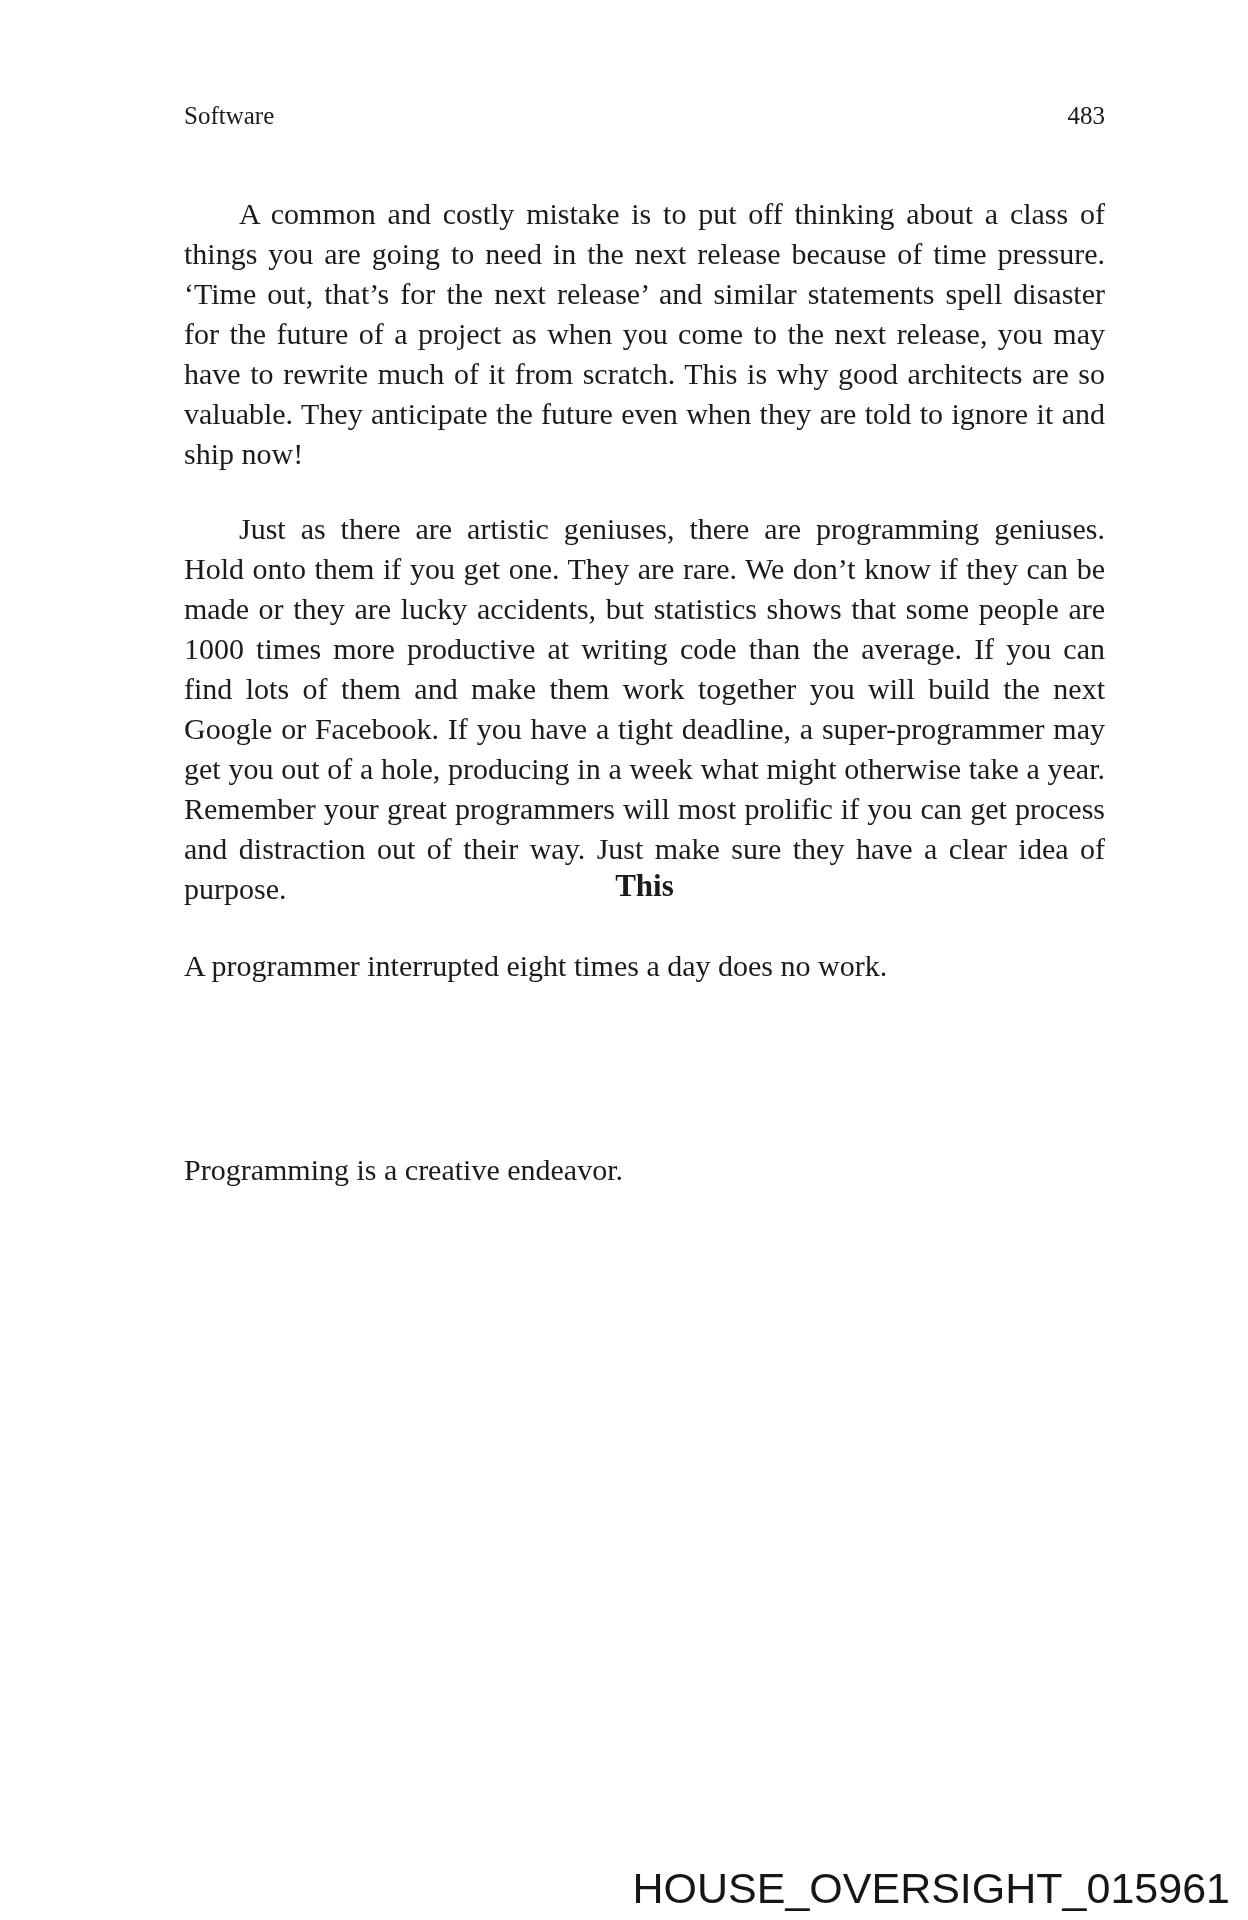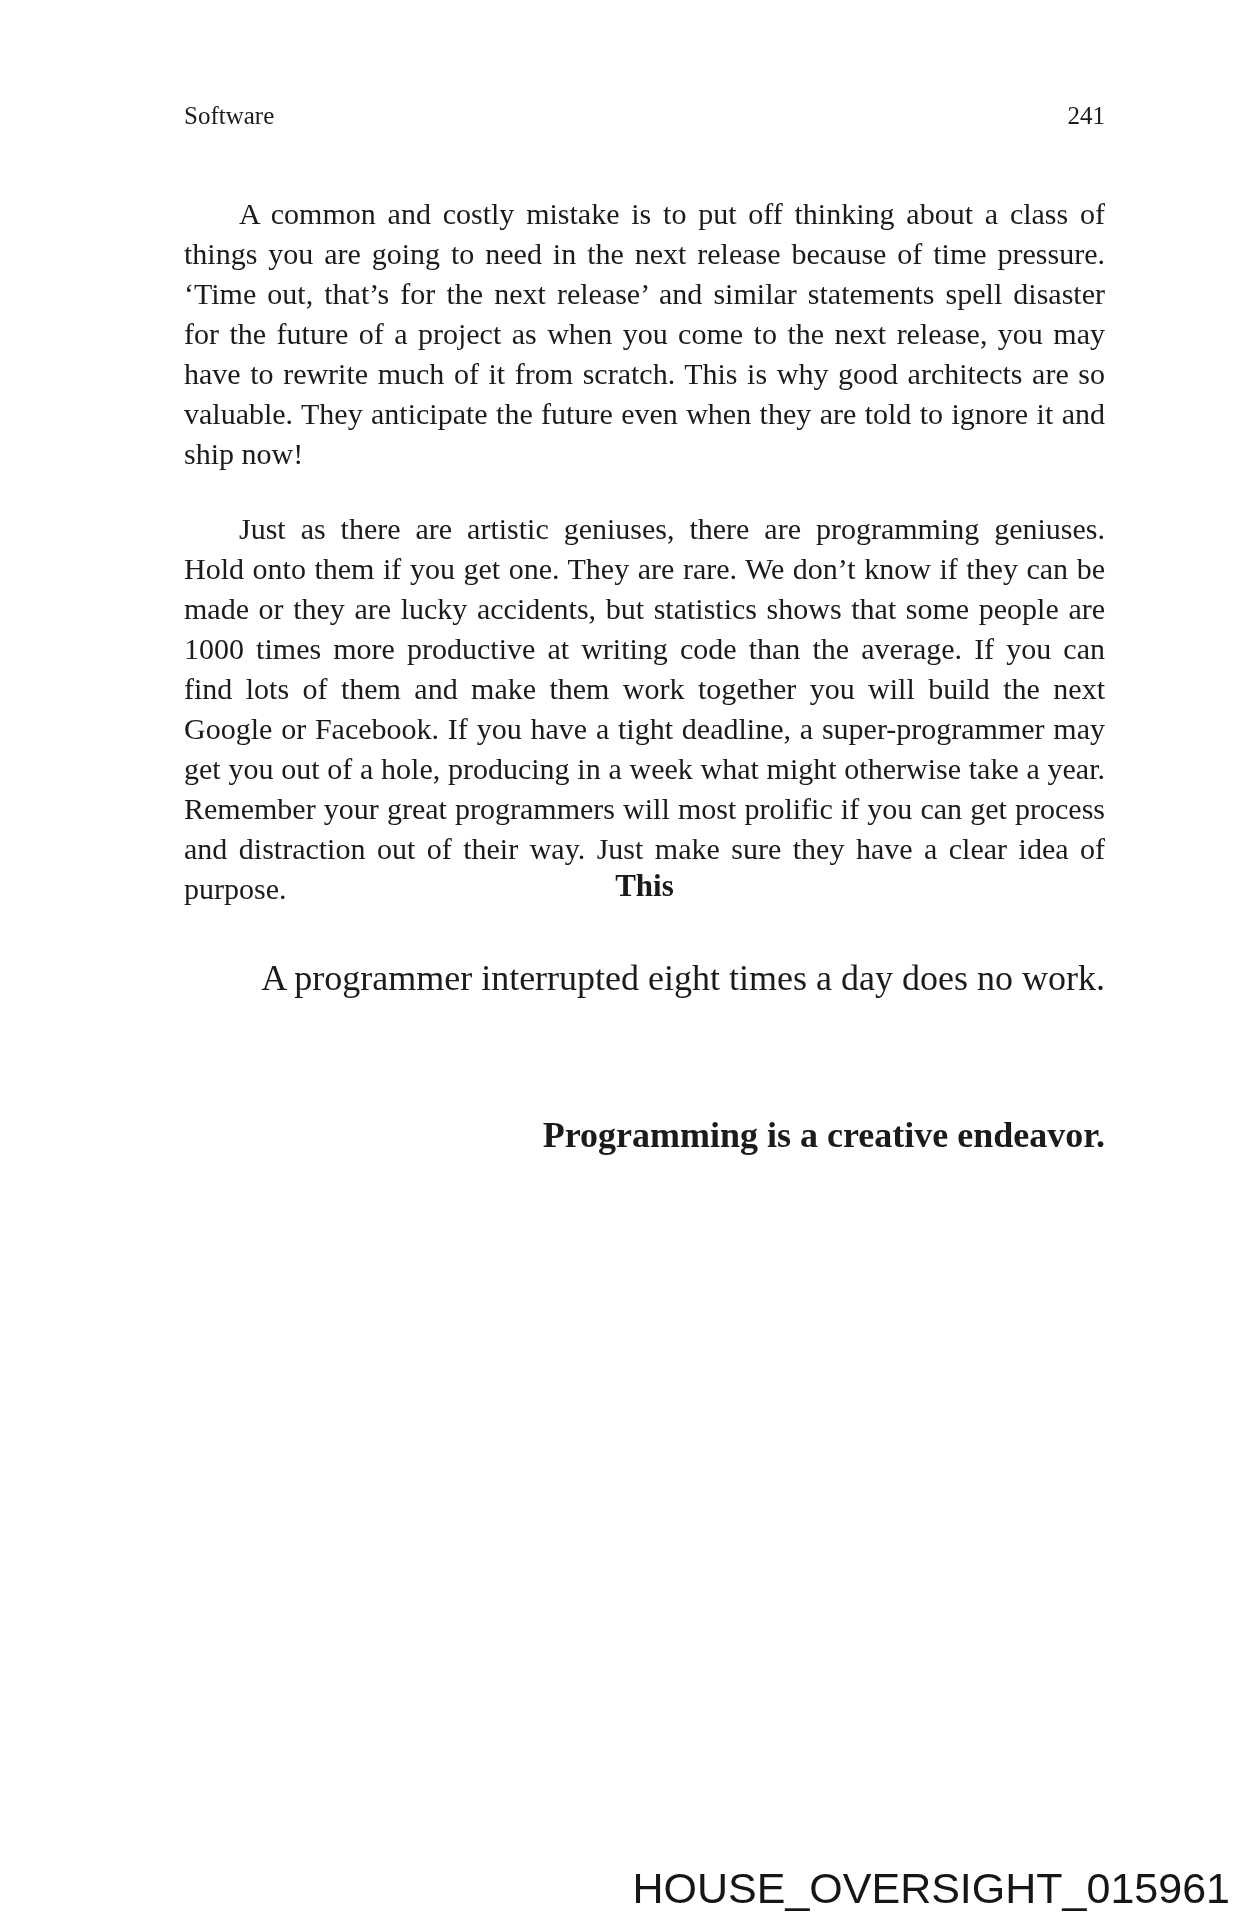--- a/index.html
+++ b/index.html
@@ -49,28 +49,27 @@
     width: 921px;
     text-align: center;
     font-size: 31px;
     line-height: 40px;
     font-weight: bold;
   }
   .law-line {
     position: absolute;
     left: 184px;
     width: 921px;
-    text-align: right;
-    font-size: 36px;
+    text-align: left;
+    font-size: 30px;
     line-height: 40px;
-    margin-top: 12px;
   }
   .law-1 { top: 946px; }
   .law-2 { top: 1023px; }
-  .law-3 { top: 1103px; font-weight: bold; }
+  .law-3 { top: 1150px; }
   .law-4 { top: 1179px; }
   .law-final {
     position: absolute;
     top: 1261px;
     left: 184px;
     width: 921px;
     font-size: 30px;
     line-height: 40px;
     text-align: justify;
     text-indent: 55px;
@@ -87,21 +86,21 @@
     white-space: nowrap;
   }
 </style>
 </head>
 <body>
 
 <div class="page">
 
   <div class="running-head">
     <span class="chapter">Software</span>
-    <span class="pageno">241</span>
+    <span class="pageno">483</span>
   </div>
 
   <div class="body-block">
     <p>A common and costly mistake is to put off thinking about a class of things you are going to need in the next release because of time pressure. ‘Time out, that’s for the next release’ and similar statements spell disaster for the future of a project as when you come to the next release, you may have to rewrite much of it from scratch. This is why good architects are so valuable. They anticipate the future even when they are told to ignore it and ship now!</p>
     <p>Just as there are artistic geniuses, there are programming geniuses. Hold onto them if you get one. They are rare. We don’t know if they can be made or they are lucky accidents, but statistics shows that some people are 1000 times more productive at writing code than the average. If you can find lots of them and make them work together you will build the next Google or Facebook. If you have a tight deadline, a super-programmer may get you out of a hole, producing in a week what might otherwise take a year. Remember your great programmers will most prolific if you can get process and distraction out of their way. Just make sure they have a clear idea of purpose.</p>
   </div>
 
   <div class="laws-heading">This</div>
 
   <div class="law-line law-1">A programmer interrupted eight times a day does no work.</div>

